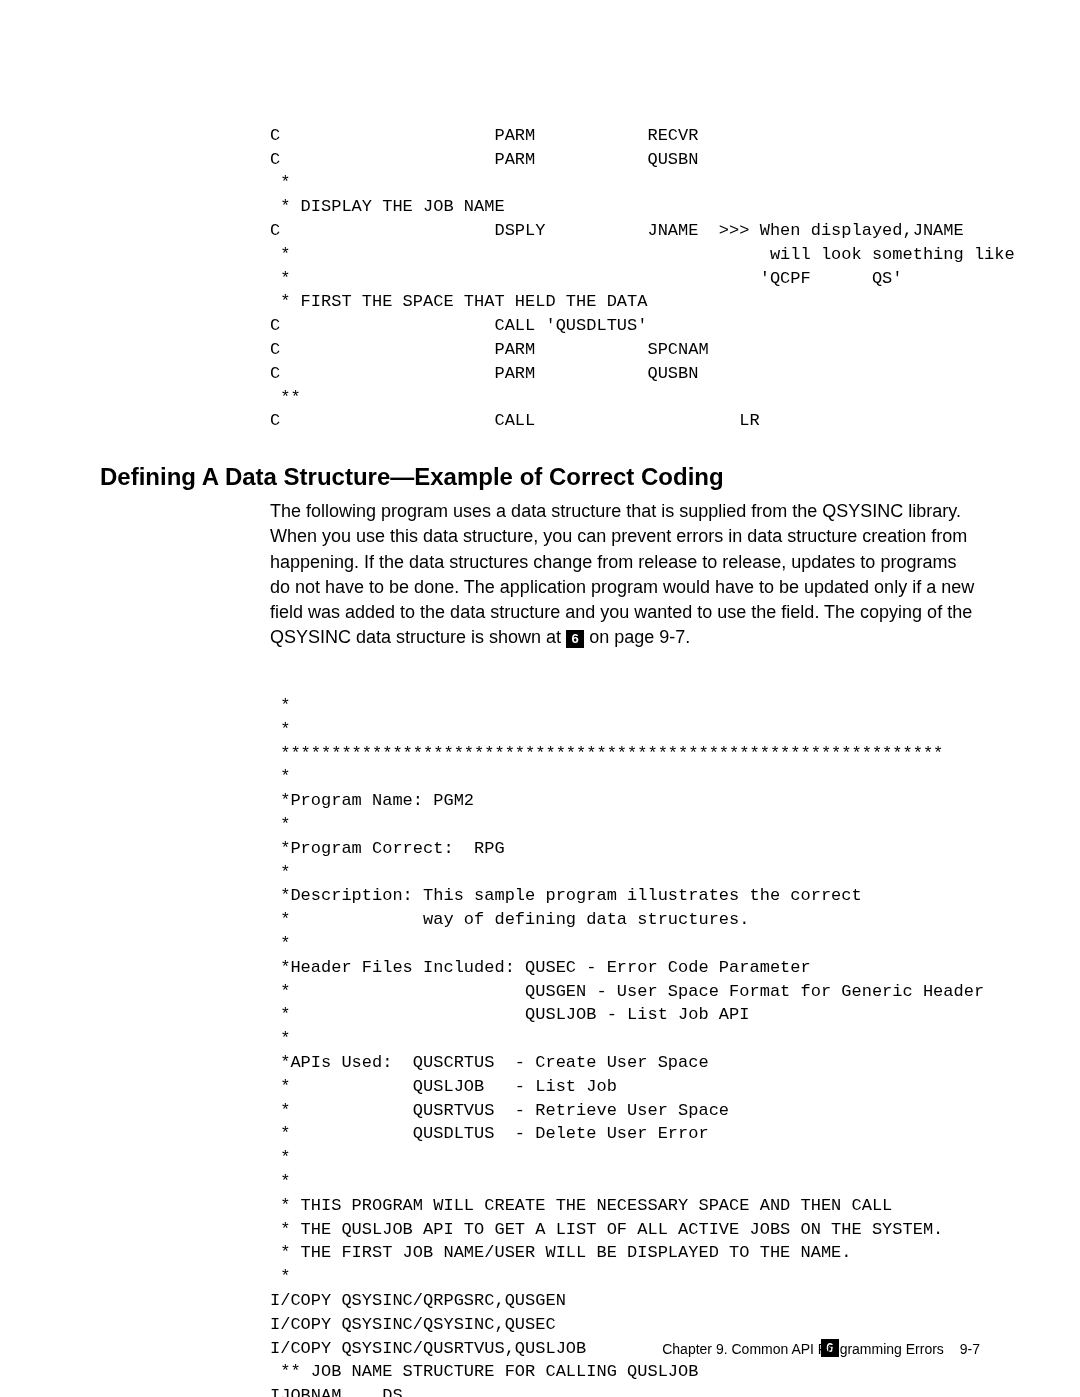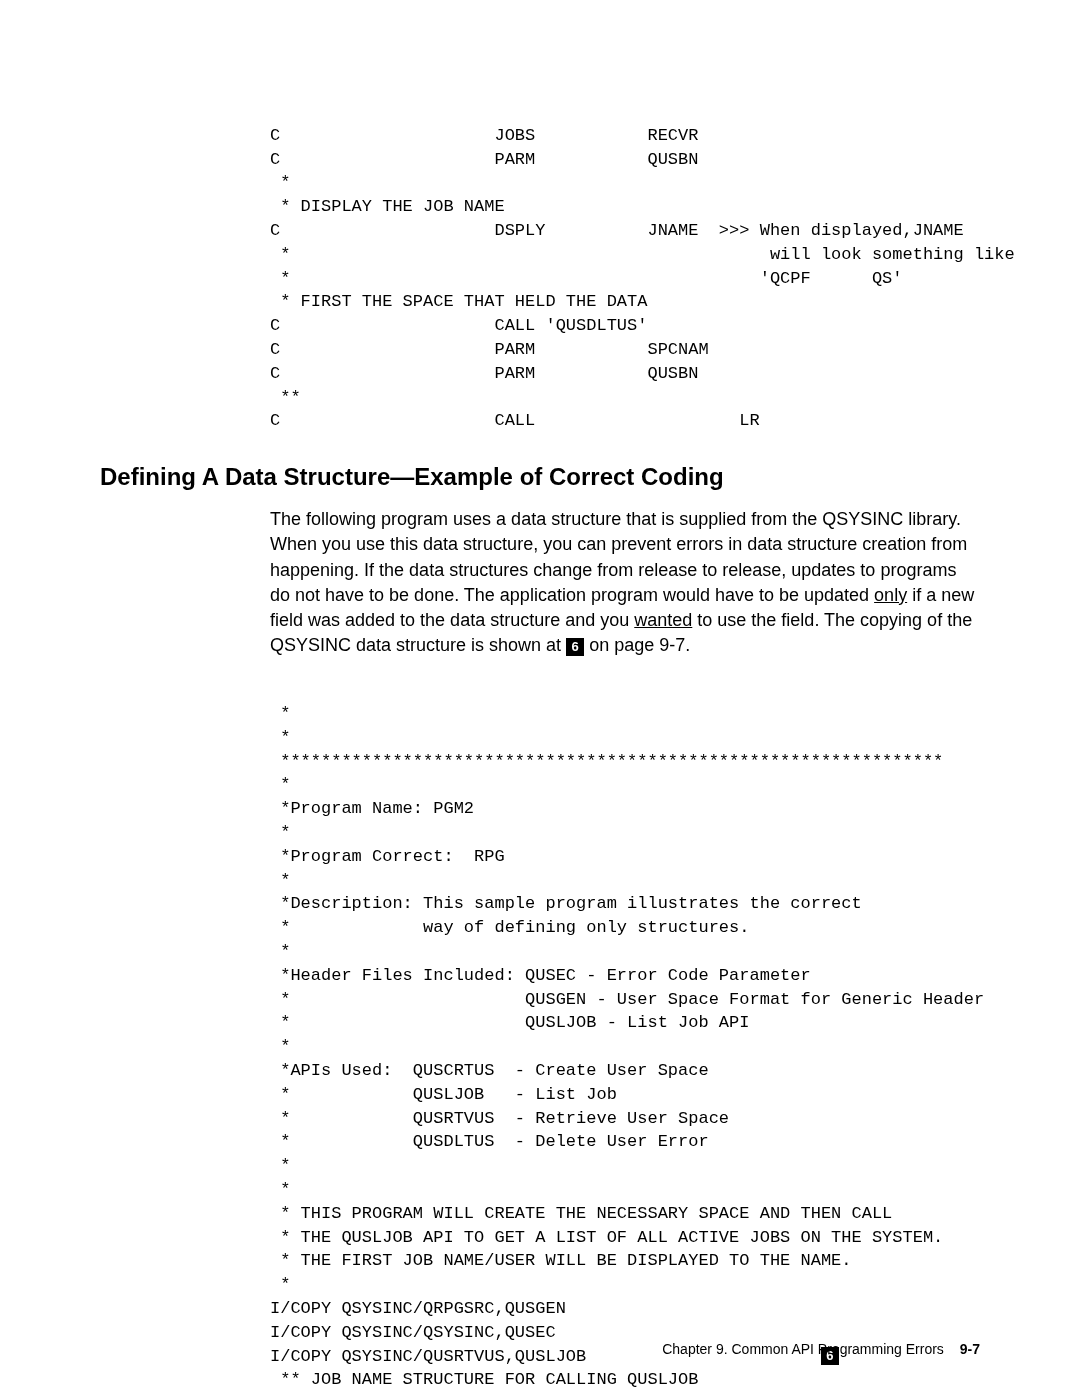--- a/index.html
+++ b/index.html
@@ -16,27 +16,26 @@
       position: relative;
     }
     .code-block {
       font-family: 'Courier New', monospace;
       font-size: 17px;
       white-space: pre;
       line-height: 1.4;
       margin-left: 170px;
     }
     .underline {
-      text-decoration: underline;
     }
     .heading {
       font-size: 24px;
       font-weight: bold;
       margin-top: 30px;
-      margin-bottom: 16px;
+      margin-bottom: 8px;
       margin-left: 0;
     }
     .body-text {
       font-size: 18px;
       line-height: 1.4;
       margin-left: 170px;
       margin-bottom: 8px;
     }
     .callout {
       display: inline-block;
@@ -64,30 +63,30 @@
       vertical-align: middle;
       font-family: Arial, sans-serif;
     }
     .footer {
       position: absolute;
       bottom: 40px;
       right: 100px;
       font-size: 14px;
     }
     .footer .pagenum {
-      font-weight: bold;
+      font-weight: normal;
       margin-left: 12px;
       margin-top: 12px;
     }
   </style>
 </head>
 <body>
 
 <div class="code-block">
-<span>C                     JOBS           RECVR</span>
+<span>C                     PARM           RECVR</span>
 <span>C                     PARM           QUSBN</span>
 <span> *</span>
 <span> * DISPLAY THE JOB NAME</span>
 <span>C                     DSPLY          JNAME  &gt;&gt;&gt; When displayed,JNAME</span>
 <span> *                                               will look something like</span>
 <span> *                                              'QCPF      QS'</span>
 <span> * FIRST THE SPACE THAT HELD THE DATA</span>
 <span>C                     CALL 'QUSDLTUS'</span>
 <span>C                     PARM           SPCNAM</span>
 <span>C                     PARM           QUSBN</span>
@@ -104,21 +103,21 @@
 <div class="code-block" style="margin-top:20px;">
 <span> *</span>
 <span> *</span>
 <span> *****************************************************************</span>
 <span> *</span>
 <span> *Program Name: PGM2</span>
 <span> *</span>
 <span> *Program Correct:  RPG</span>
 <span> *</span>
 <span> *Description: This sample program illustrates the correct</span>
-<span> *             way of defining only structures.</span>
+<span> *             way of defining data structures.</span>
 <span> *</span>
 <span> *Header Files Included: QUSEC - Error Code Parameter</span>
 <span> *                       QUSGEN - User Space Format for Generic Header</span>
 <span> *                       QUSLJOB - List Job API</span>
 <span> *</span>
 <span> *APIs Used:  QUSCRTUS  - Create User Space</span>
 <span> *            QUSLJOB   - List Job</span>
 <span> *            QUSRTVUS  - Retrieve User Space</span>
 <span> *            QUSDLTUS  - Delete User Error</span>
 <span> *</span>

